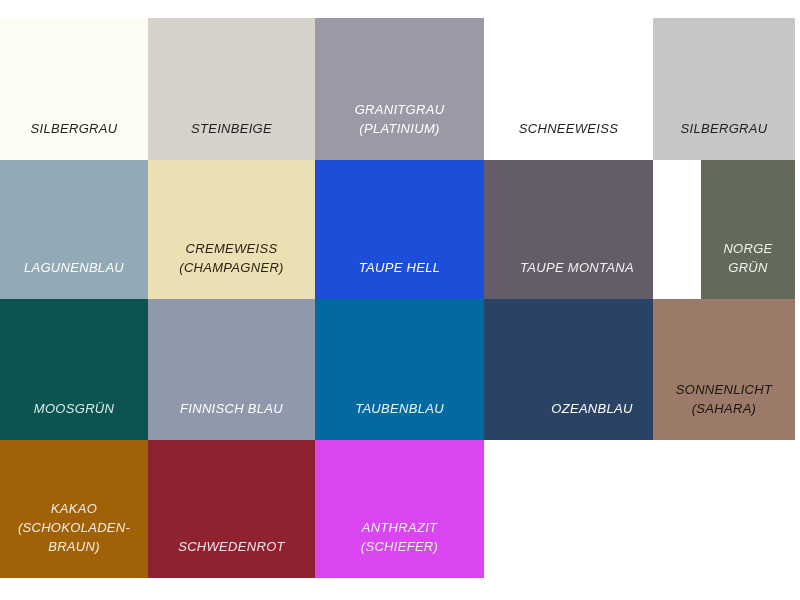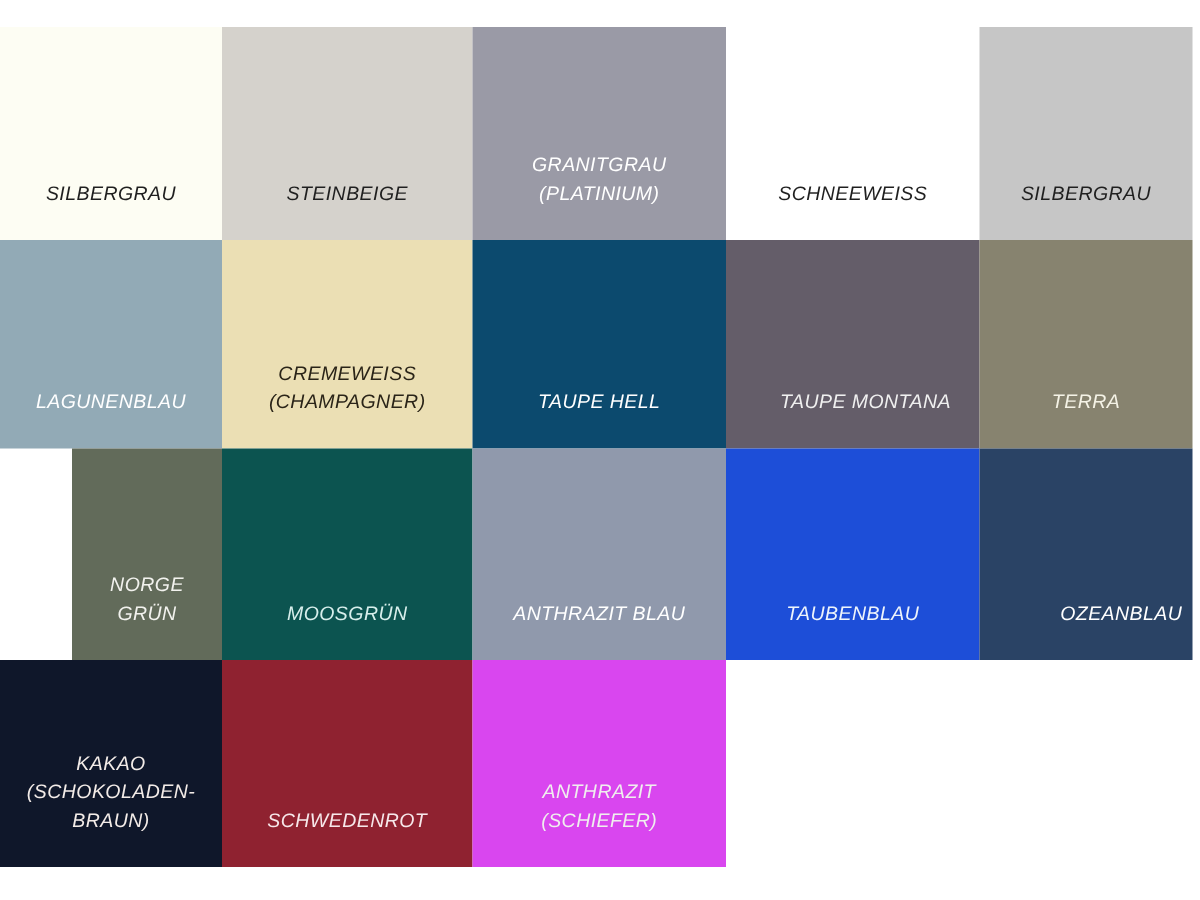--- a/index.html
+++ b/index.html
@@ -63,45 +63,46 @@
     <div class="swatch" style="background: rgb(198, 198, 198);">
       <div class="swatch-label" style="color: rgb(31, 31, 31);">SILBERGRAU</div>
     </div>
     <div class="swatch" style="background: rgb(146, 170, 182);">
       <div class="swatch-label" style="color: rgb(255, 255, 255);">LAGUNENBLAU</div>
     </div>
     <div class="swatch" style="background: rgb(235, 223, 180);">
       <div class="swatch-label" style="color: rgb(42, 36, 24);">CREMEWEISS
 (CHAMPAGNER)</div>
     </div>
-    <div class="swatch" style="background: #0c4a6e;">
+    <div class="swatch" style="background: #1d4ed8;">
       <div class="swatch-label" style="color: rgb(255, 255, 255);">TAUPE HELL</div>
     </div>
     <div class="swatch" style="background: rgb(100, 93, 105);">
       <div class="swatch-label" style="color: rgb(240, 240, 240); padding-left: 21px;">TAUPE MONTANA</div>
-    </div>
-    <div class="swatch" style="background: rgb(135, 131, 111);">
-      <div class="swatch-label" style="color: rgb(245, 243, 230);">TERRA</div>
     </div>
     <div class="swatch" style="background: rgb(98, 107, 90); margin-left: 48px;">
       <div class="swatch-label" style="color: rgb(242, 242, 238);">NORGE GRÜN</div>
     </div>
     <div class="swatch" style="background: rgb(12, 84, 80);">
       <div class="swatch-label" style="color: rgb(216, 239, 236);">MOOSGRÜN</div>
     </div>
     <div class="swatch" style="background: rgb(144, 153, 172);">
-      <div class="swatch-label" style="color: rgb(255, 255, 255);">ANTHRAZIT BLAU</div>
+      <div class="swatch-label" style="color: rgb(255, 255, 255);">FINNISCH BLAU</div>
     </div>
-    <div class="swatch" style="background: #1d4ed8;">
+    <div class="swatch" style="background: #0369a1;">
       <div class="swatch-label" style="color: rgb(238, 244, 251);">TAUBENBLAU</div>
     </div>
     <div class="swatch" style="background: rgb(42, 67, 101); padding-left: 47px;">
       <div class="swatch-label" style="color: rgb(255, 255, 255);">OZEANBLAU</div>
     </div>
-    <div class="swatch" style="background: #0f172a;">
+    <div class="swatch" style="background: rgb(156, 122, 105);">
+      <div class="swatch-label" style="color: rgb(26, 20, 16);">SONNENLICHT
+(SAHARA)</div>
+    </div>
+    <div class="swatch" style="background: #a16207;">
       <div class="swatch-label" style="color: rgb(243, 236, 232);">KAKAO
 (SCHOKOLADEN-
 BRAUN)</div>
     </div>
     <div class="swatch" style="background: rgb(143, 34, 48);">
       <div class="swatch-label" style="color: rgb(247, 232, 234);">SCHWEDENROT</div>
     </div>
     <div class="swatch" style="background: #d946ef;">
       <div class="swatch-label" style="color: rgb(240, 239, 238);">ANTHRAZIT
 (SCHIEFER)</div>

